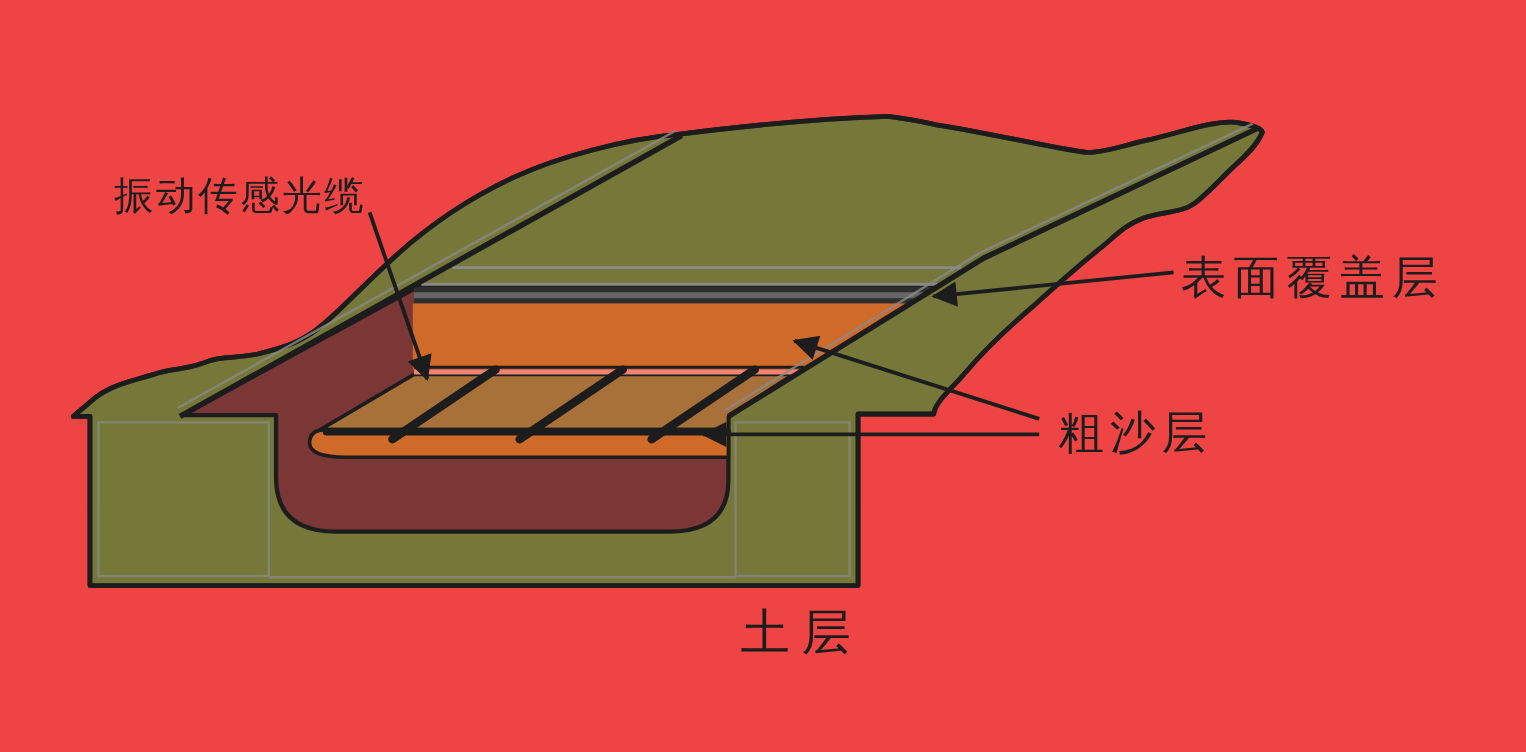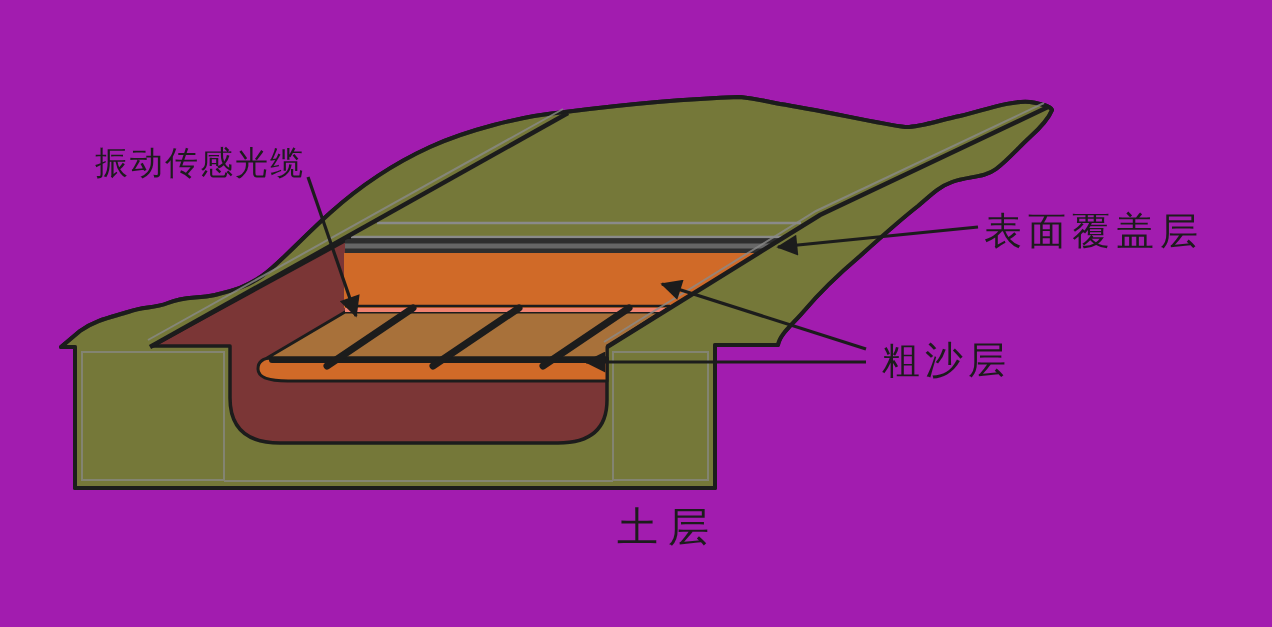--- a/index.html
+++ b/index.html
@@ -1,16 +1,16 @@
 <!DOCTYPE html>
 <html><head>
 <meta charset="utf-8">
 <style>
   html,body{margin:0;padding:0;background:#ffffff;}
-  .stage{position:relative;width:1272px;height:627px;background:#a21caf;overflow:hidden;
+  .stage{position:relative;width:1272px;height:627px;background:#ef4444;overflow:hidden;
          font-family:"Liberation Sans","DejaVu Sans",sans-serif;}
   svg{position:absolute;left:0;top:0;}
   text{fill:#1c1c1c;}
 </style>
 </head>
 <body>
 
 <div class="stage">
 <svg width="1272" height="627" viewBox="0 0 1272 627">
   <defs>

